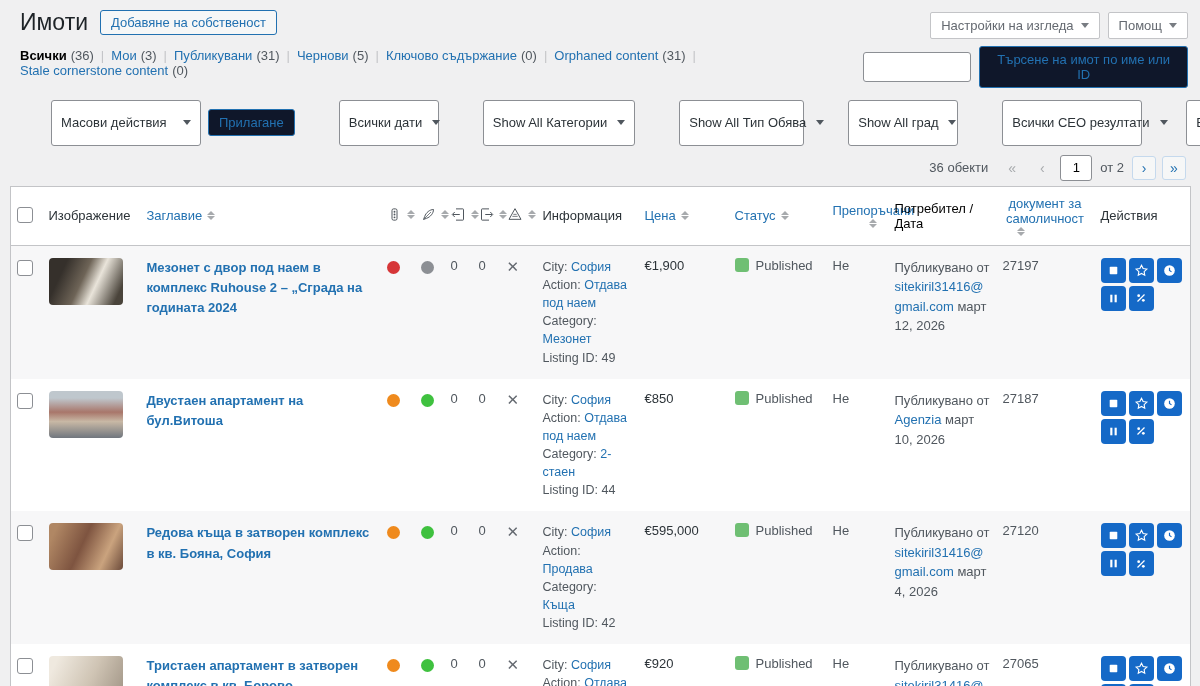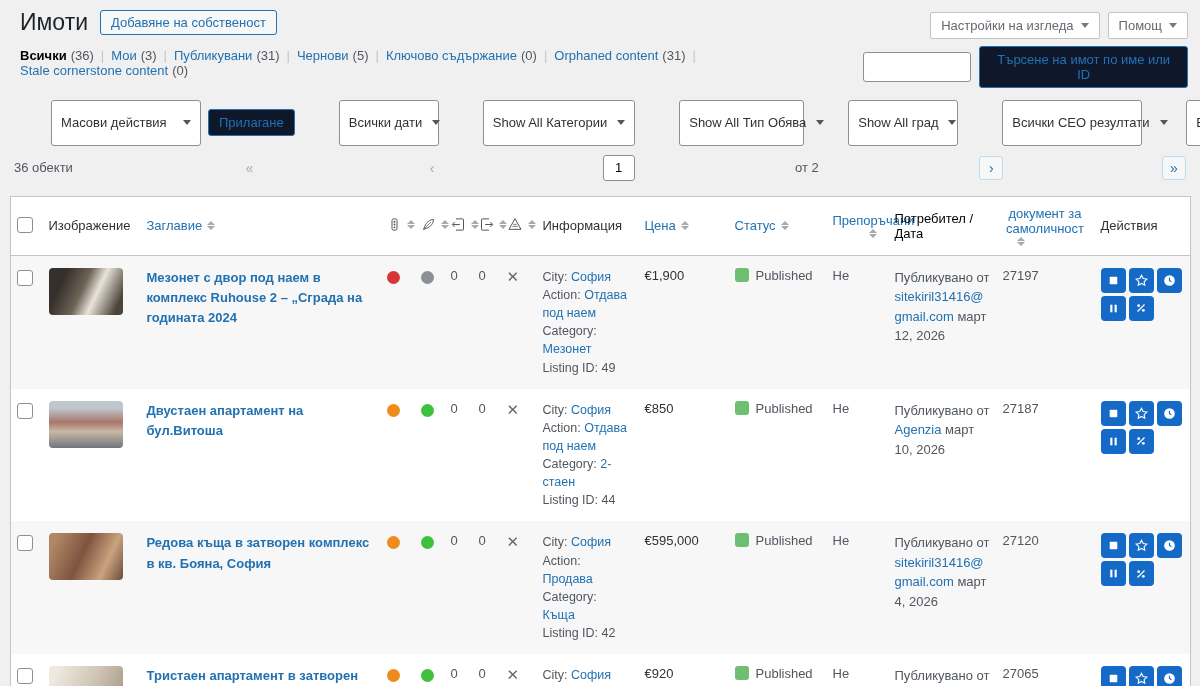--- a/index.html
+++ b/index.html
@@ -51,21 +51,21 @@
     background:#fff; border:1px solid #8c8f94; border-radius:3px; height:46px;
     display:inline-flex; align-items:center; gap:10px; padding:0 9px; cursor:pointer; color:#2c3338; white-space:nowrap;margin-left:37px;
   }
   .sel .chev { width:0; height:0; border-left:4px solid transparent; border-right:4px solid transparent; border-top:5px solid #50575e; }
   .id-input {
     width:150px; height:30px; border:1px solid #8c8f94; border-radius:3px; background:#fff;
     padding:0 8px; font-size:13px; font-family:inherit;
   }
 
   
-  .tablenav { display:flex; justify-content:space-between; align-items:center; gap:6px; padding:9px 14px 15px; color:#50575e; }
+  .tablenav { display:flex; justify-content:flex-end; align-items:center; gap:6px; padding:9px 14px 5px; color:#50575e; }
   .pg-total { margin-right:6px; }
   .pg-arrow {
     min-width:24px; height:24px; display:inline-flex; align-items:center; justify-content:center;
     border-radius:3px; font-size:14px; padding:0 4px;
   }
   .pg-disabled { color:#a7aaad; background:transparent; border:1px solid transparent; }
   .pg-btn { color:var(--accent); background:#f6f7f7; border:1px solid #c5d9ed; cursor:pointer; }
   .pg-current { width:32px; height:26px; border:1px solid #8c8f94; border-radius:3px; text-align:center; font-size:13px; font-family:inherit; padding:0; }
   .pg-of { margin:0 2px; }
 

